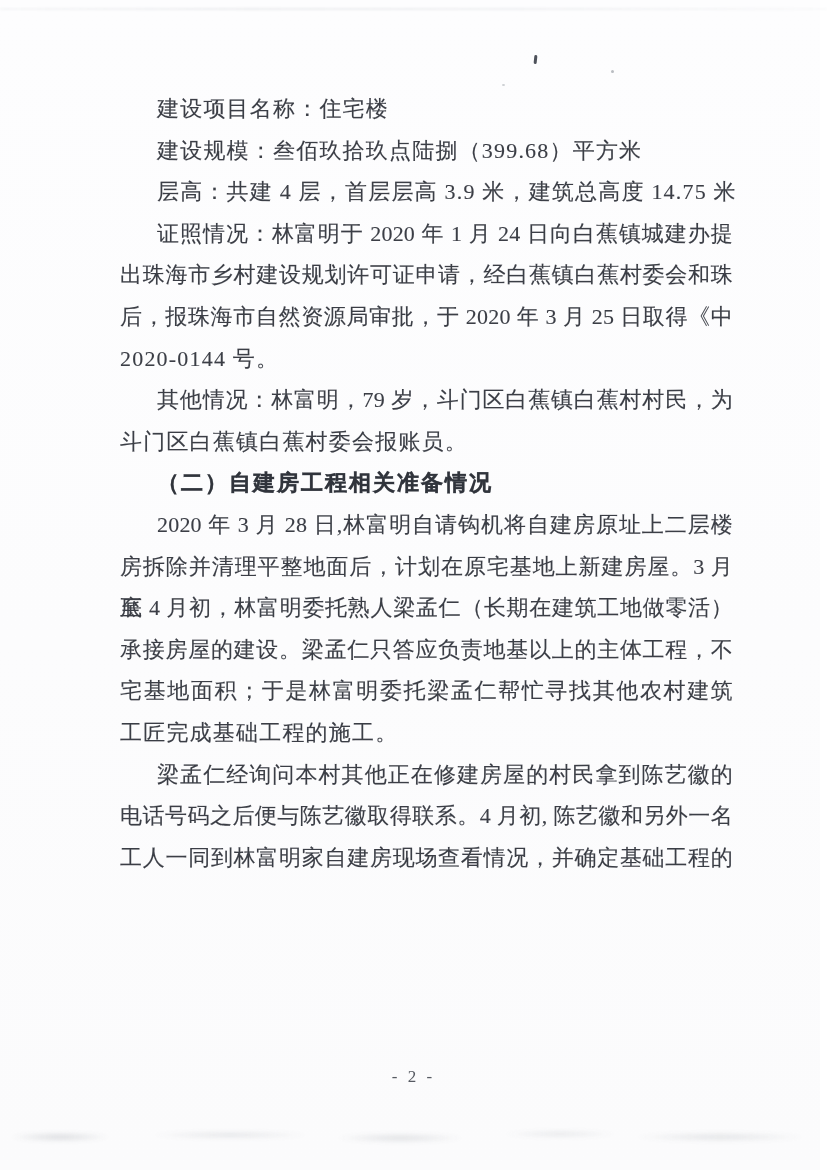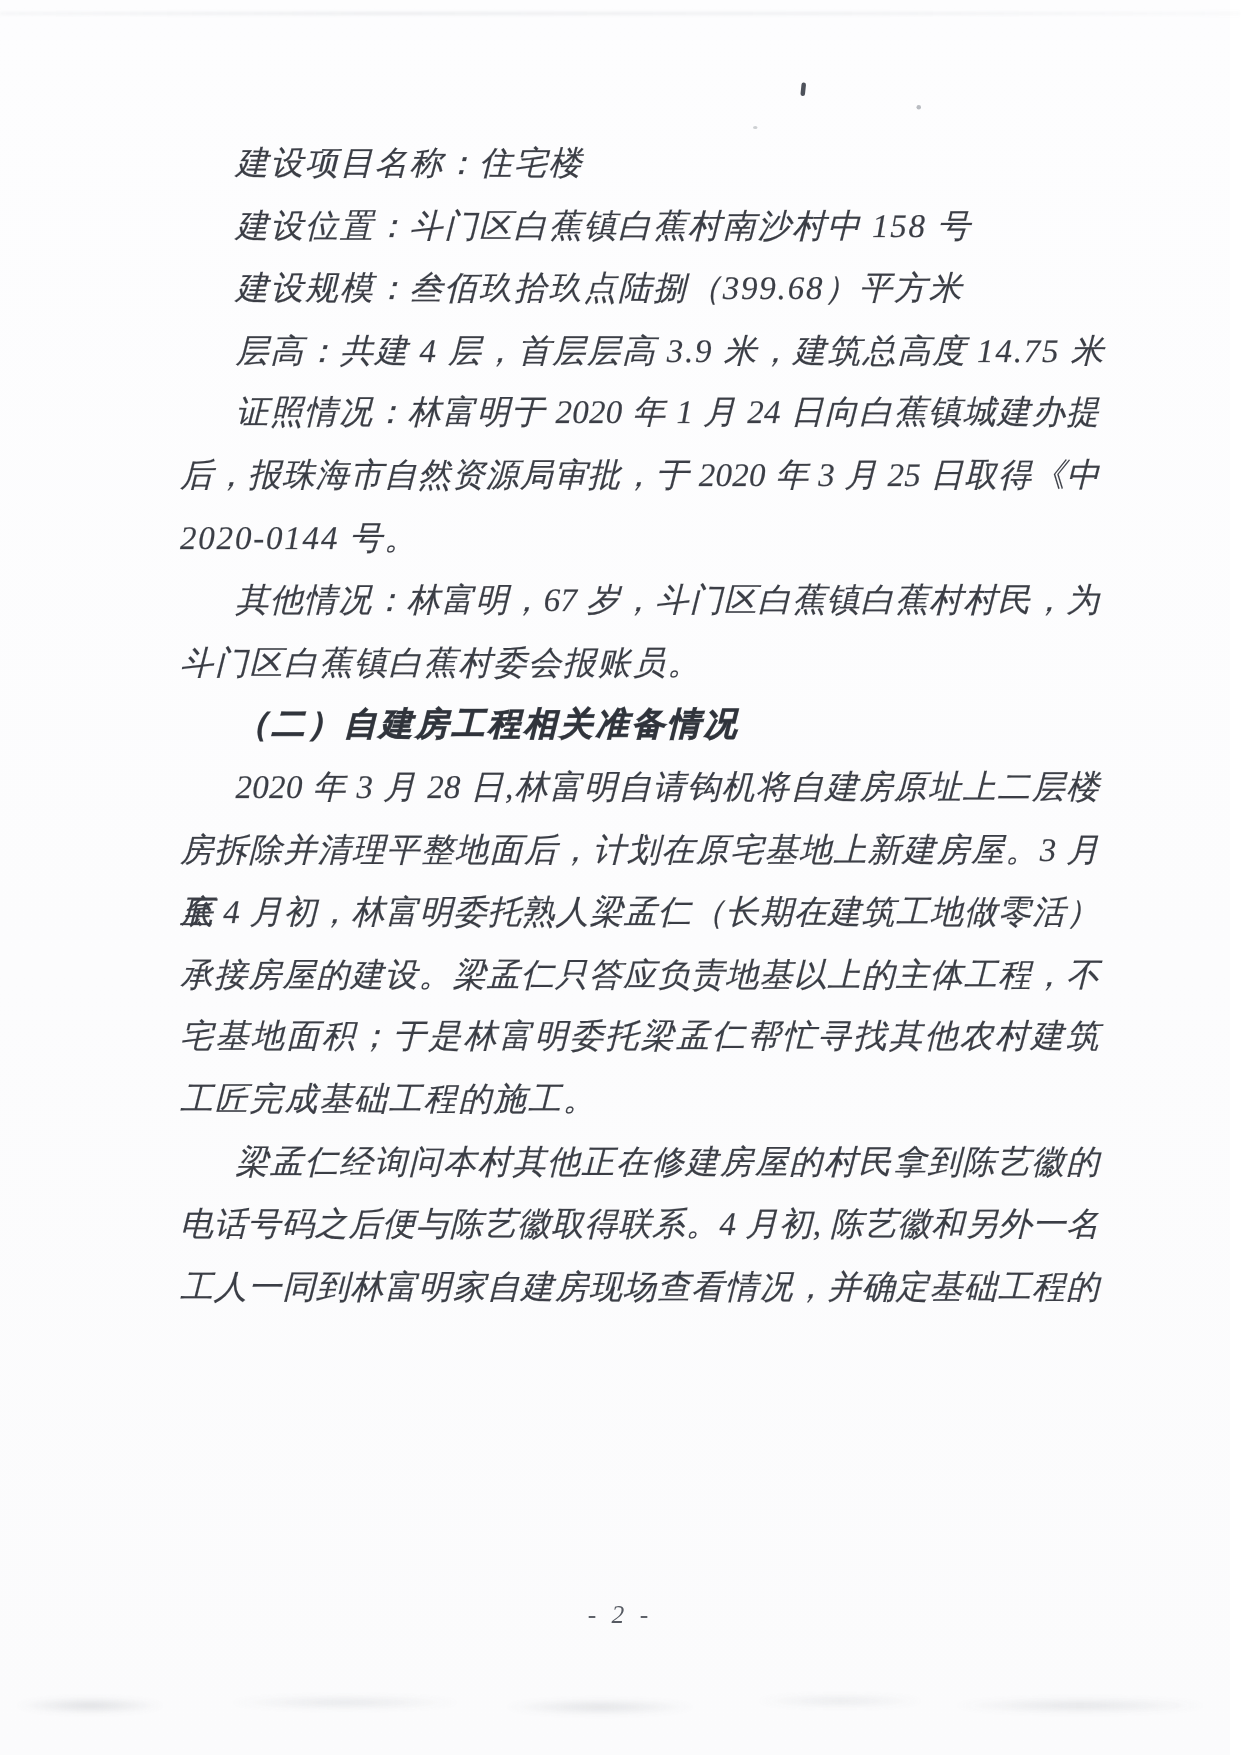--- a/index.html
+++ b/index.html
@@ -9,21 +9,20 @@
     height: 1170px;
     overflow: hidden;
     background: #ffffff;
   }
   .page {
     position: relative;
     width: 820px;
     height: 1170px;
     background: linear-gradient(180deg, #fdfdfe 0%, #fcfcfd 55%, #fbfbfc 100%);
     font-family: "Liberation Serif", "DejaVu Serif", serif;
-    font-style: italic;
   }
   
   .top-edge {
     position: absolute;
     left: 0; top: 8px;
     width: 827px; height: 2px;
     background: linear-gradient(90deg,
       rgba(175,180,186,0.10) 0%,
       rgba(175,180,186,0.22) 30%,
       rgba(175,180,186,0.16) 70%,
@@ -114,27 +113,27 @@
 
 <div class="page">
   <div class="top-edge"></div>
 
   <div class="speck-apostrophe"></div>
   <div class="speck-dot-1"></div>
   <div class="speck-dot-2"></div>
 
   <div class="text-column">
       <div class="line indent start">建设项目名称：住宅楼</div>
-      <div class="line indent start">建设位置：斗门区白蕉镇白蕉村南沙村中 158 号</div>
       <div class="line indent start">建设规模：叁佰玖拾玖点陆捌（399.68）平方米</div>
       <div class="line indent start">层高：共建 4 层，首层层高 3.9 米，建筑总高度 14.75 米</div>
       <div class="line indent fill">证照情况：林富明于 2020 年 1 月 24 日向白蕉镇城建办提</div>
+      <div class="line fill">出珠海市乡村建设规划许可证申请，经白蕉镇白蕉村委会和珠</div>
       <div class="line fill">后，报珠海市自然资源局审批，于 2020 年 3 月 25 日取得《中</div>
       <div class="line start">2020-0144 号。</div>
-      <div class="line indent fill">其他情况：林富明，67 岁，斗门区白蕉镇白蕉村村民，为</div>
+      <div class="line indent fill">其他情况：林富明，79 岁，斗门区白蕉镇白蕉村村民，为</div>
       <div class="line start">斗门区白蕉镇白蕉村委会报账员。</div>
       <div class="line indent start heading">（二）自建房工程相关准备情况</div>
       <div class="line indent fill">2020 年 3 月 28 日,林富明自请钩机将自建房原址上二层楼</div>
       <div class="line fill">房拆除并清理平整地面后，计划在原宅基地上新建房屋。3 月底</div>
       <div class="line fill">至 4 月初，林富明委托熟人梁孟仁（长期在建筑工地做零活）</div>
       <div class="line fill">承接房屋的建设。梁孟仁只答应负责地基以上的主体工程，不</div>
       <div class="line fill">宅基地面积；于是林富明委托梁孟仁帮忙寻找其他农村建筑</div>
       <div class="line start">工匠完成基础工程的施工。</div>
       <div class="line indent fill">梁孟仁经询问本村其他正在修建房屋的村民拿到陈艺徽的</div>
       <div class="line fill">电话号码之后便与陈艺徽取得联系。4 月初, 陈艺徽和另外一名</div>

